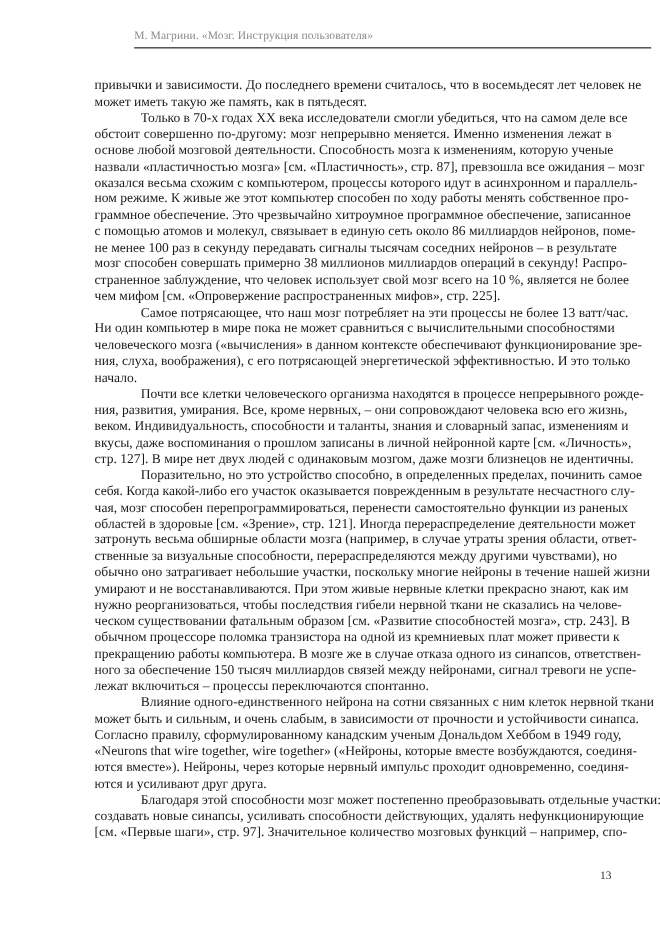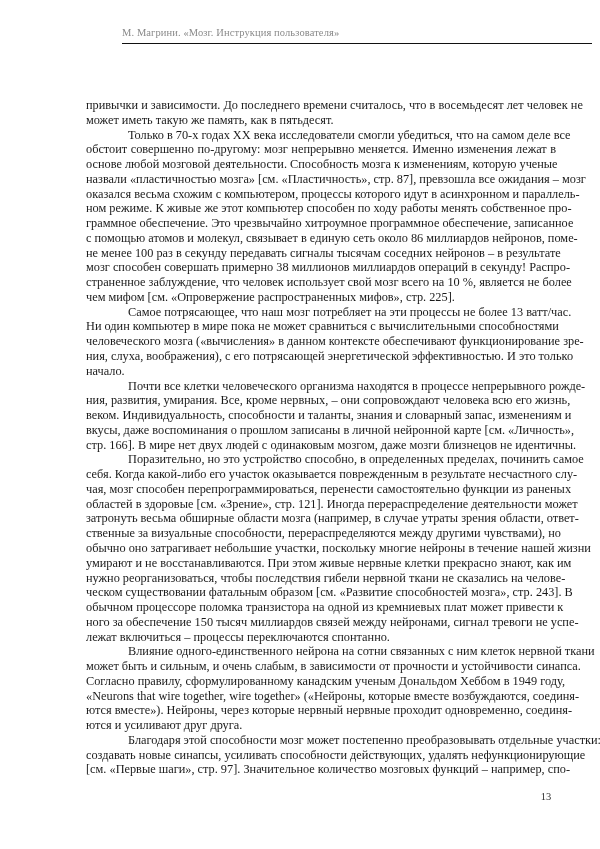--- a/index.html
+++ b/index.html
@@ -29,21 +29,20 @@
       color: #8a8a8a;
       letter-spacing: 0.1px;
       line-height: 14px;
       white-space: nowrap;
     }
     .page-body {
       position: absolute;
       left: 86px;
       top: 70px;
       width: 470px;
-      margin-top: 28px;
     }
     .para {
       margin: 0;
       font-size: 12.3px;
       line-height: 14.76px;
       text-align: justify;
       text-align-last: left;
       hyphens: manual;
     }
     .line {
@@ -57,21 +56,21 @@
       text-align-last: left;
     }
     .line.first {
       padding-left: 42px;
     }
     .page-number {
       position: absolute;
       left: 536px;
       top: 791px;
       width: 20px;
-      text-align: center;
+      text-align: right;
       font-size: 10.5px;
       color: #333;
     }
   </style>
 </head>
 <body>
 
 <div class="page-header">
   <div class="page-header-text">М. Магрини. «Мозг. Инструкция пользователя»</div>
 </div>
@@ -100,43 +99,44 @@
       <span class="line">Ни один компьютер в мире пока не может сравниться с вычислительными способностями</span>
       <span class="line">человеческого мозга («вычисления» в данном контексте обеспечивают функционирование зре-</span>
       <span class="line">ния, слуха, воображения), с его потрясающей энергетической эффективностью. И это только</span>
       <span class="line last">начало.</span>
     </div>
     <div class="para">
       <span class="line first">Почти все клетки человеческого организма находятся в процессе непрерывного рожде-</span>
       <span class="line">ния, развития, умирания. Все, кроме нервных, – они сопровождают человека всю его жизнь,</span>
       <span class="line">веком. Индивидуальность, способности и таланты, знания и словарный запас, изменениям и</span>
       <span class="line">вкусы, даже воспоминания о прошлом записаны в личной нейронной карте [см. «Личность»,</span>
-      <span class="line last">стр. 166]. В мире нет двух людей с одинаковым мозгом, даже мозги близнецов не идентичны.</span>
+      <span class="line last">стр. 127]. В мире нет двух людей с одинаковым мозгом, даже мозги близнецов не идентичны.</span>
     </div>
     <div class="para">
       <span class="line first">Поразительно, но это устройство способно, в определенных пределах, починить самое</span>
       <span class="line">себя. Когда какой-либо его участок оказывается поврежденным в результате несчастного слу-</span>
       <span class="line">чая, мозг способен перепрограммироваться, перенести самостоятельно функции из раненых</span>
       <span class="line">областей в здоровые [см. «Зрение», стр. 121]. Иногда перераспределение деятельности может</span>
       <span class="line">затронуть весьма обширные области мозга (например, в случае утраты зрения области, ответ-</span>
       <span class="line">ственные за визуальные способности, перераспределяются между другими чувствами), но</span>
       <span class="line">обычно оно затрагивает небольшие участки, поскольку многие нейроны в течение нашей жизни</span>
       <span class="line">умирают и не восстанавливаются. При этом живые нервные клетки прекрасно знают, как им</span>
       <span class="line">нужно реорганизоваться, чтобы последствия гибели нервной ткани не сказались на челове-</span>
       <span class="line">ческом существовании фатальным образом [см. «Развитие способностей мозга», стр. 243]. В</span>
       <span class="line">обычном процессоре поломка транзистора на одной из кремниевых плат может привести к</span>
+      <span class="line">прекращению работы компьютера. В мозге же в случае отказа одного из синапсов, ответствен-</span>
       <span class="line">ного за обеспечение 150 тысяч миллиардов связей между нейронами, сигнал тревоги не успе-</span>
       <span class="line last">лежат включиться – процессы переключаются спонтанно.</span>
     </div>
     <div class="para">
       <span class="line first">Влияние одного-единственного нейрона на сотни связанных с ним клеток нервной ткани</span>
       <span class="line">может быть и сильным, и очень слабым, в зависимости от прочности и устойчивости синапса.</span>
       <span class="line">Согласно правилу, сформулированному канадским ученым Дональдом Хеббом в 1949 году,</span>
       <span class="line">«Neurons that wire together, wire together» («Нейроны, которые вместе возбуждаются, соединя-</span>
-      <span class="line">ются вместе»). Нейроны, через которые нервный нервные проходит одновременно, соединя-</span>
+      <span class="line">ются вместе»). Нейроны, через которые нервный импульс проходит одновременно, соединя-</span>
       <span class="line last">ются и усиливают друг друга.</span>
     </div>
     <div class="para">
       <span class="line first">Благодаря этой способности мозг может постепенно преобразовывать отдельные участки:</span>
       <span class="line">создавать новые синапсы, усиливать способности действующих, удалять нефункционирующие</span>
       <span class="line">[см. «Первые шаги», стр. 97]. Значительное количество мозговых функций – например, спо-</span>
     </div>
   </div>
 
 <div class="page-number">13</div>

